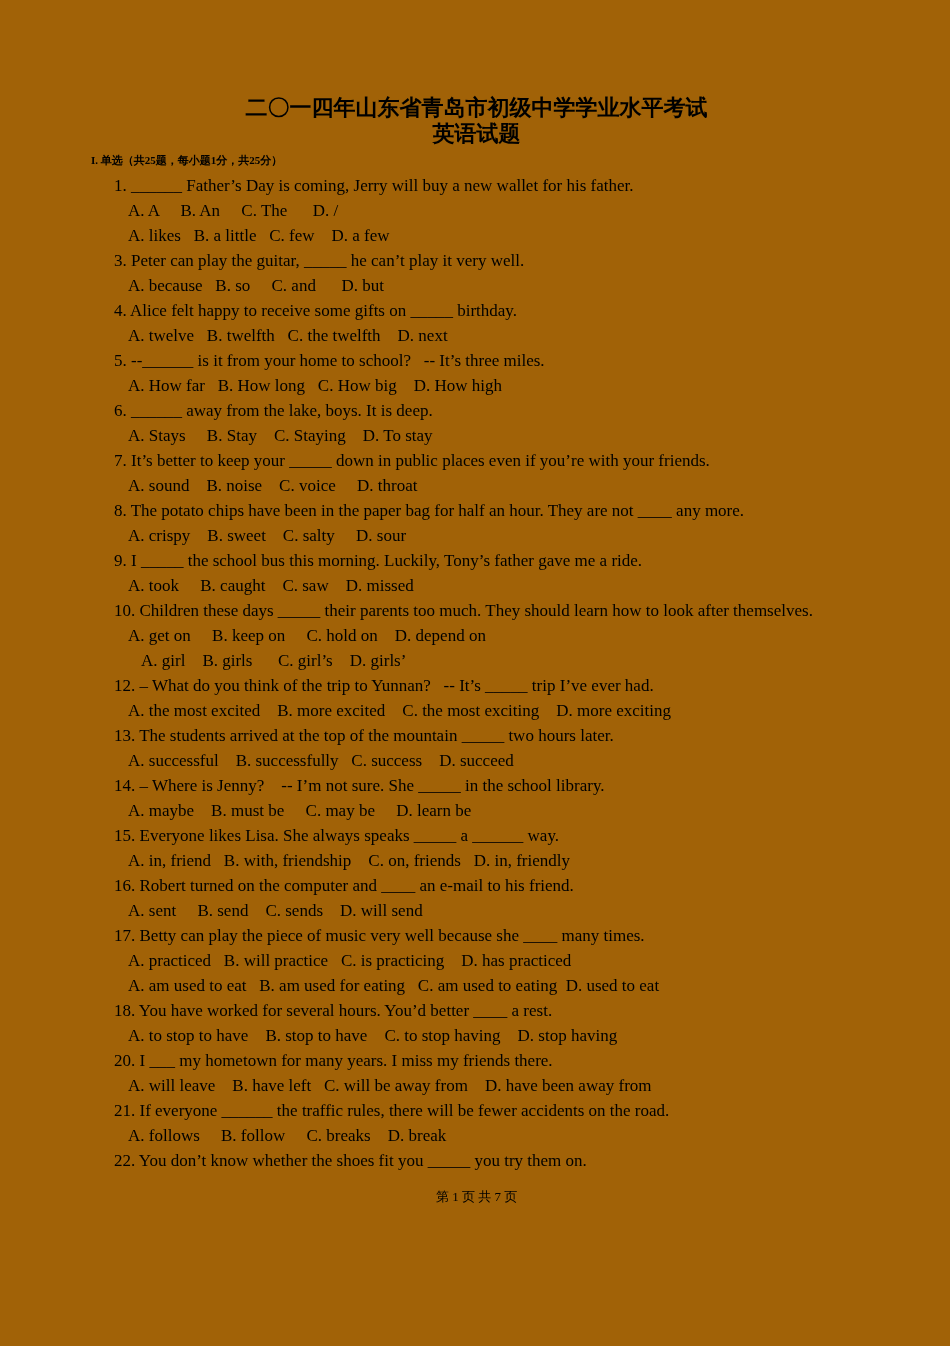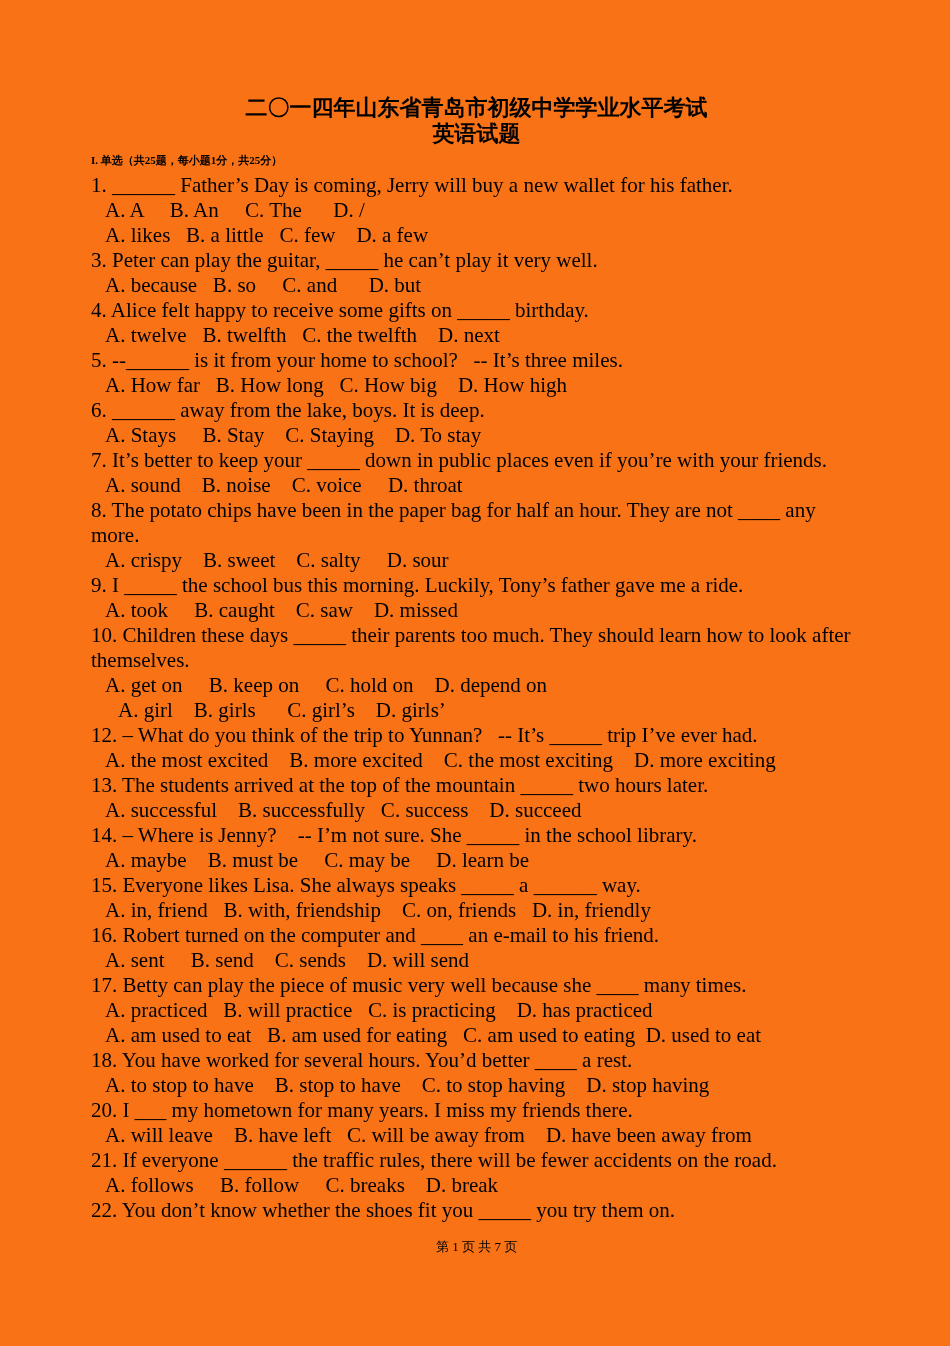--- a/index.html
+++ b/index.html
@@ -6,42 +6,43 @@
     margin: 0;
     padding: 0;
     background: #ffffff;
     color: #000000;
     font-family: "Liberation Serif", "DejaVu Serif", serif;
   }
   .page {
     position: relative;
     width: 950px;
     height: 1346px;
-    background: #f97316;
+    background: #a16207;
     box-sizing: border-box;
     padding: 95px 88px 0 91px;
   }
   .title-line {
     text-align: center;
     font-weight: bold;
     font-size: 22px;
     line-height: 26px;
     white-space: pre-wrap;
   }
   .section-header {
     font-weight: bold;
     font-size: 11px;
     line-height: 25px;
     margin-top: 1px;
     white-space: pre-wrap;
   }
   .qline, .oline {
-    font-size: 21px;
+    font-size: 17px;
     line-height: 25px;
     white-space: pre-wrap;
+    margin-left: 23px;
   }
   .oline { padding-left: 14px; }
   .oline.wide { padding-left: 27px; }
   .footer {
     text-align: center;
     font-size: 13px;
     line-height: 18px;
     margin-top: 15px;
     white-space: pre-wrap;
   }

